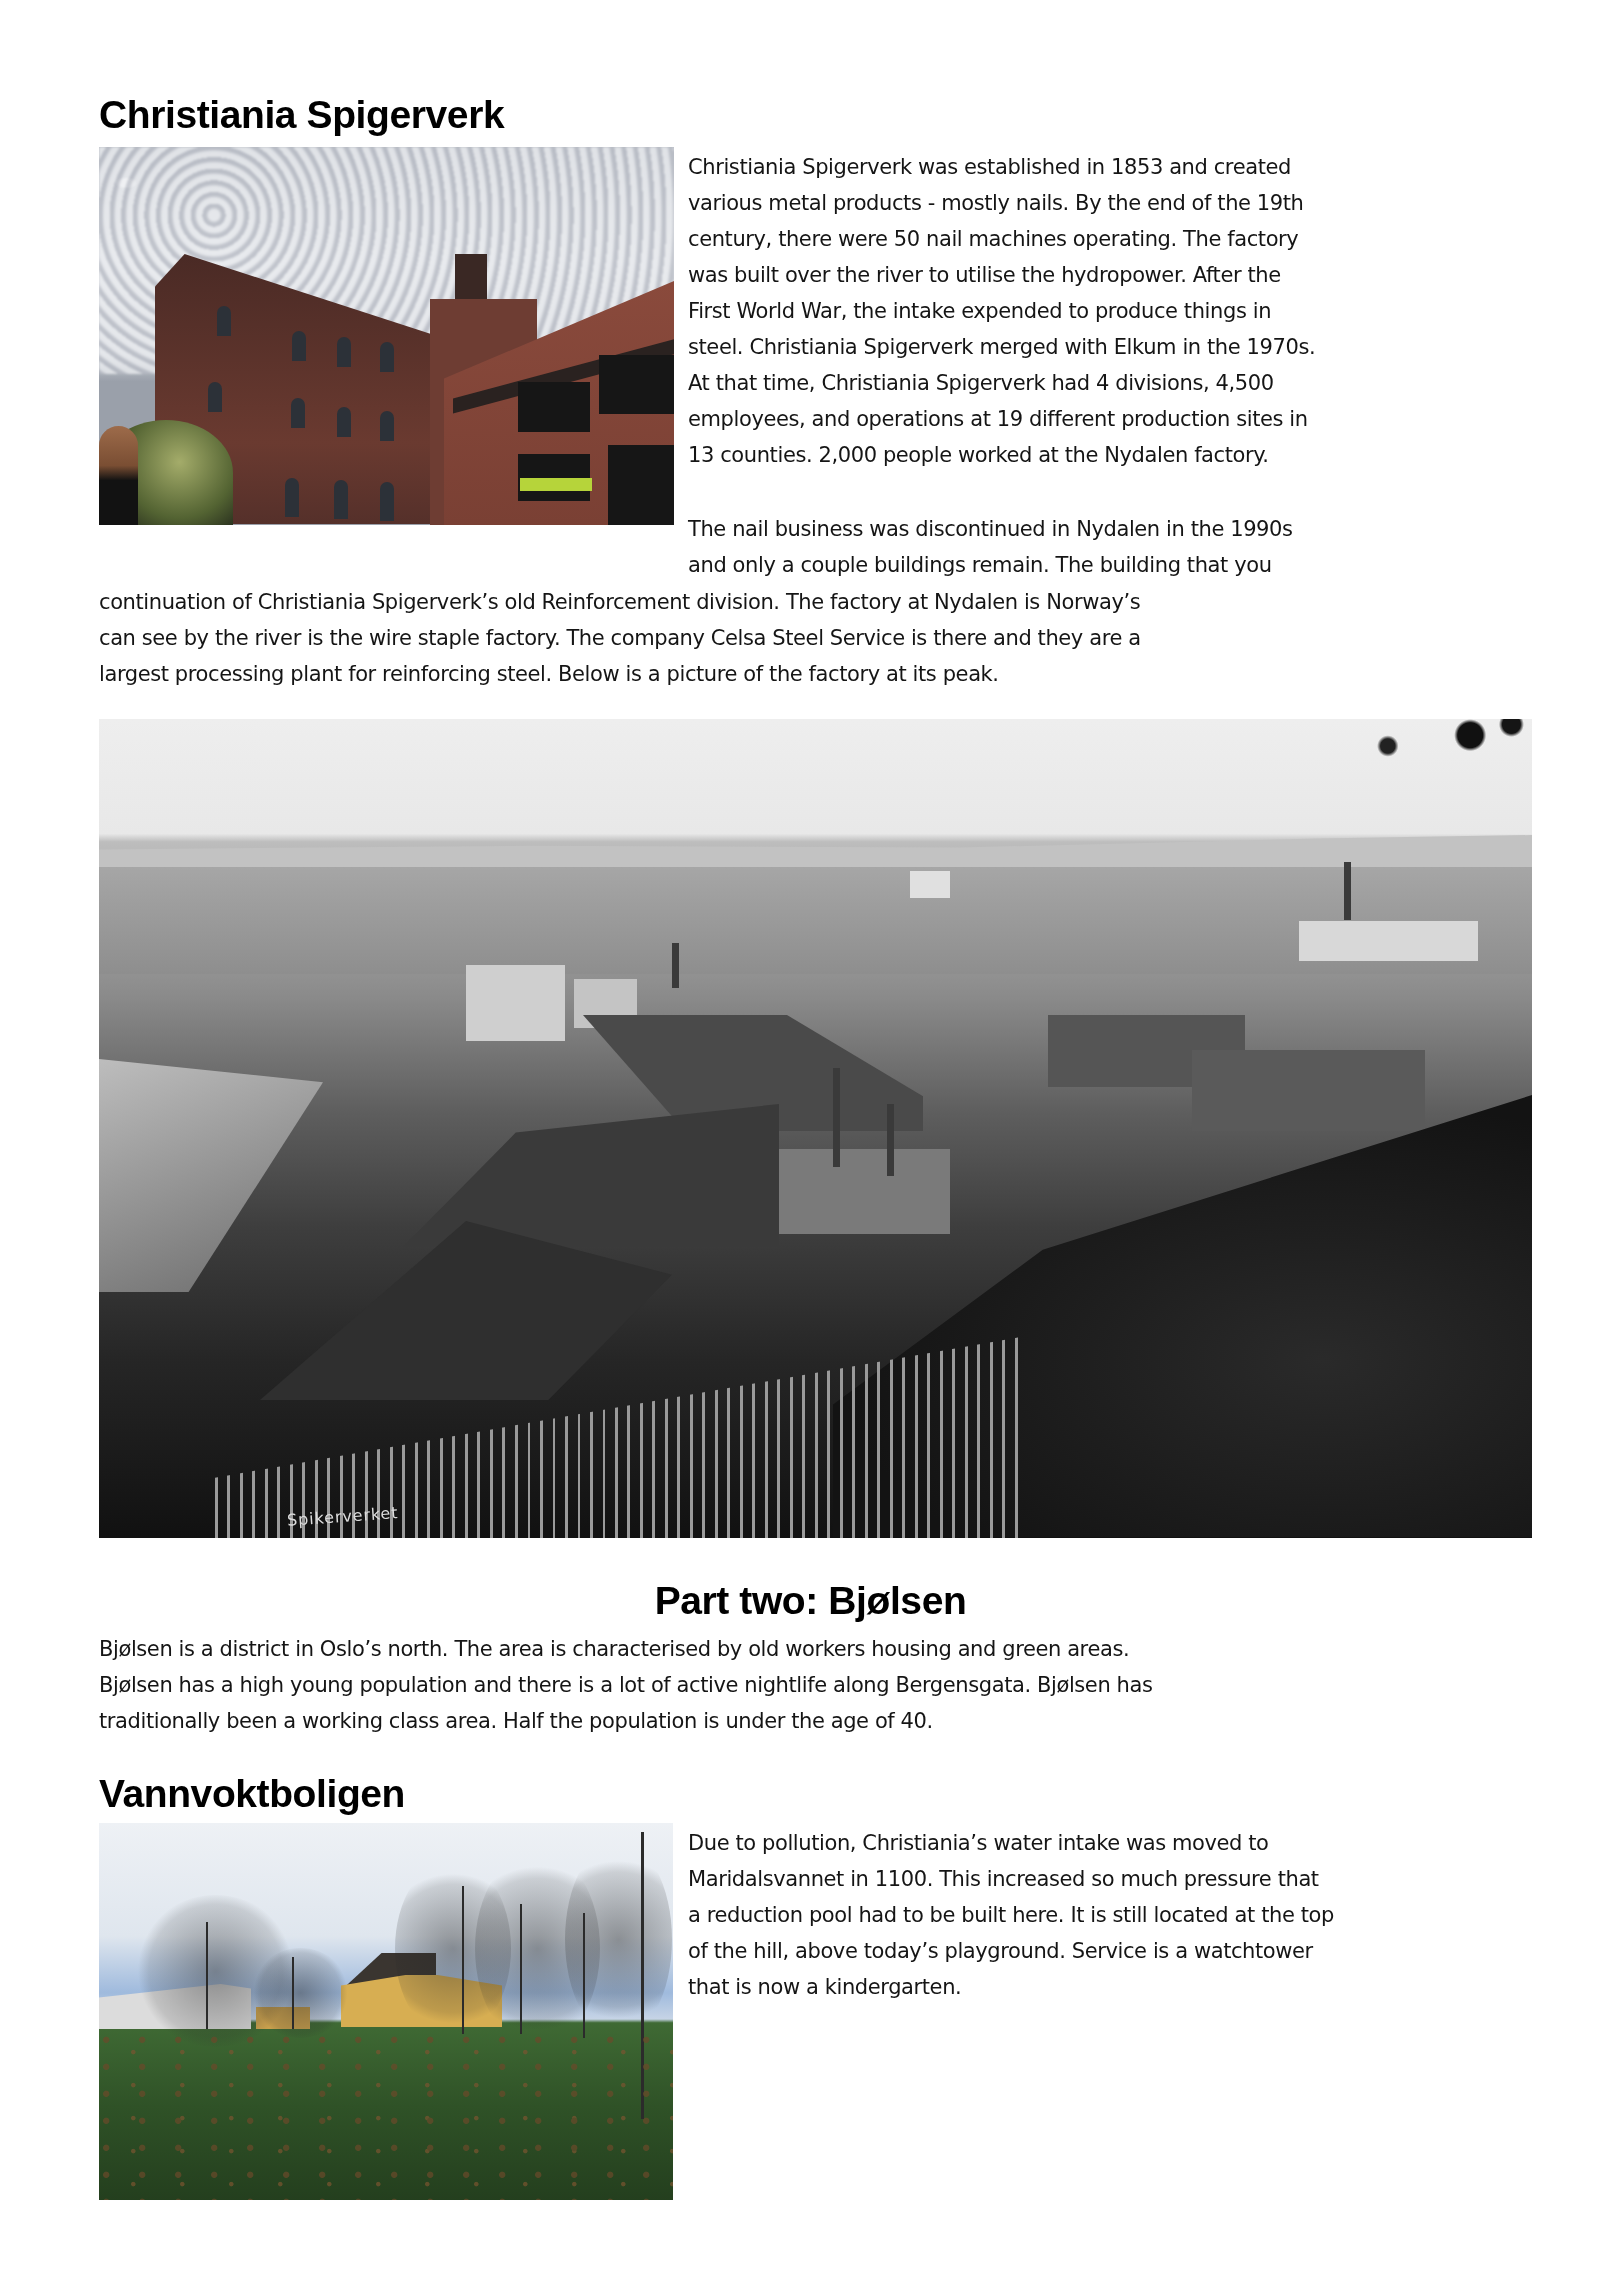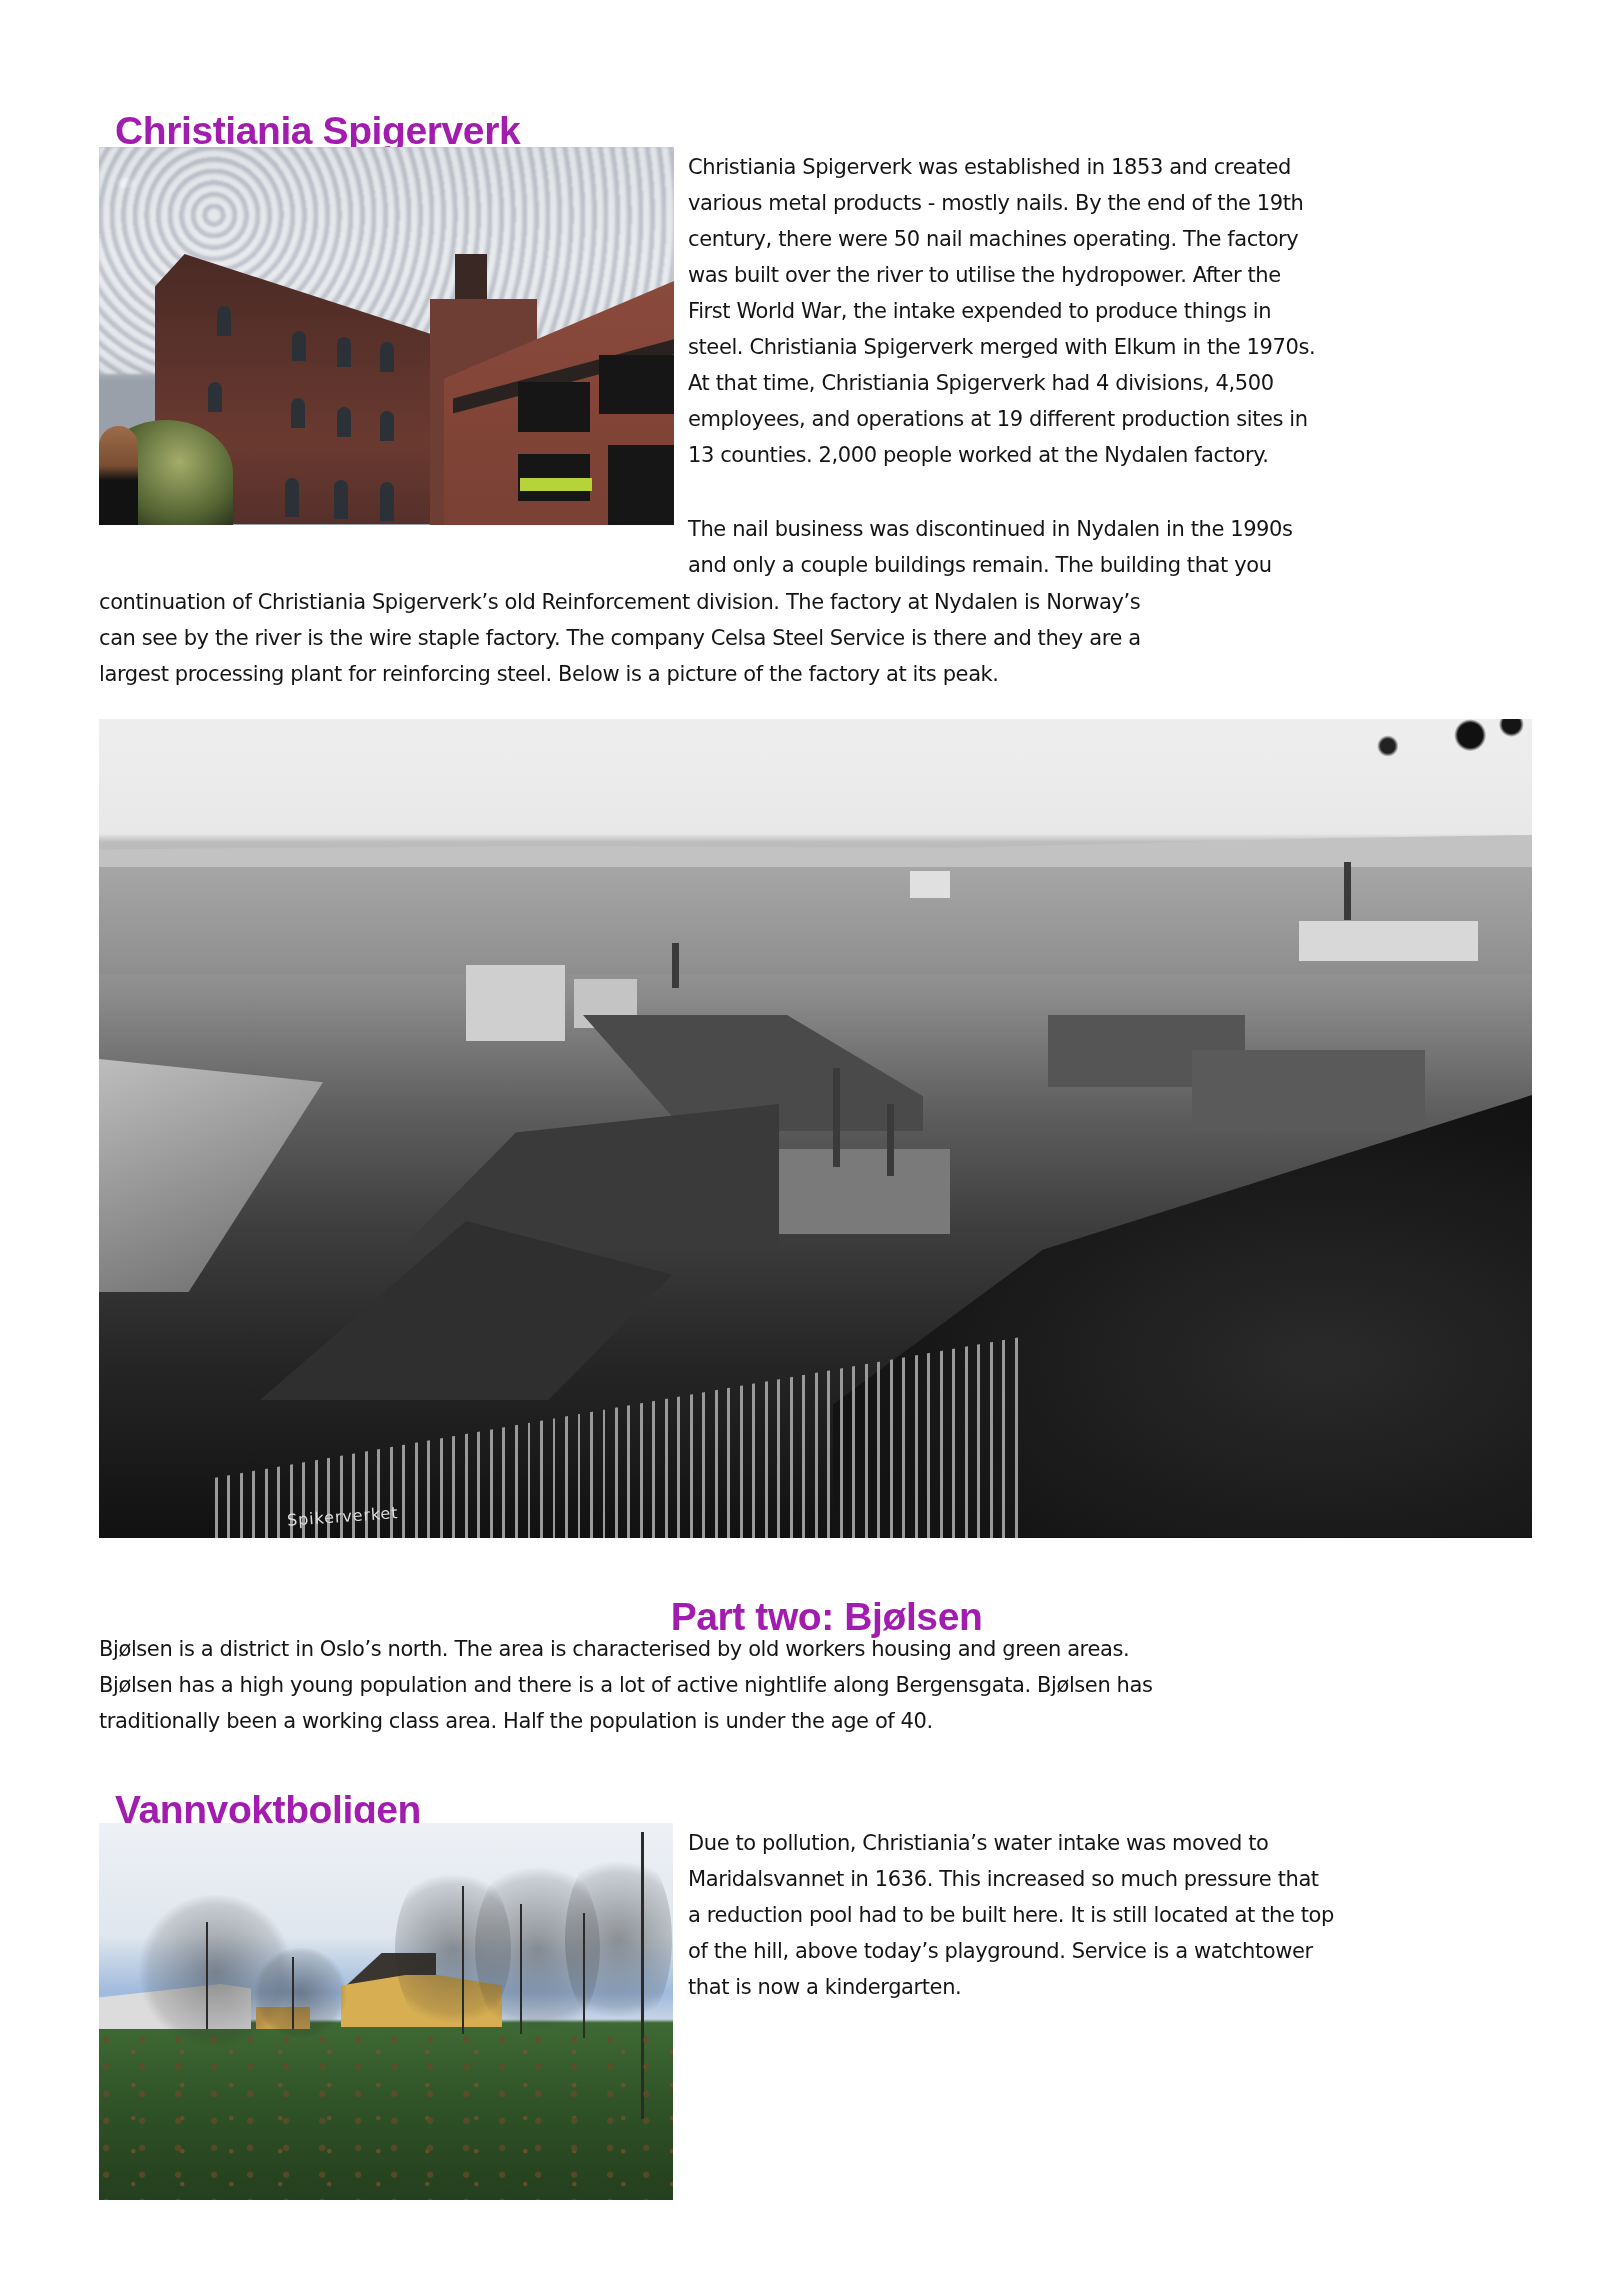--- a/index.html
+++ b/index.html
@@ -1,18 +1,18 @@
 <!DOCTYPE html>
 <html style="font-size:14.3px"><head>
 <meta charset="utf-8">
 <style>
   html, body { margin:0; padding:0; background:#ffffff; }
   body { width:1621px; height:2293px; position:relative; overflow:hidden; color:#111; }
   .abs { position:absolute; }
-  h1, h2 { margin:16px; font-family:"Liberation Sans", "DejaVu Sans", sans-serif; font-weight:700; color:#a21caf; letter-spacing:-0.4px; }
+  h1, h2 { margin:0; font-family:"Liberation Sans", "DejaVu Sans", sans-serif; font-weight:700; color:#000000; letter-spacing:-0.4px; }
   .title { font-size:39px; line-height:45px; }
   .para { font-family:"DejaVu Sans", "Liberation Sans", sans-serif; font-size:21px; line-height:36px; color:#151515; margin:0; letter-spacing:-0.4px; }
   .line { display:block; white-space:nowrap; }
   .photo { overflow:hidden; }
 
   
   #photo1 { left:99px; top:147px; width:575px; height:378px;
     background:
       radial-gradient(ellipse 16px 9px at 27px 36px, #f3f3f5 40%, transparent 70%),
       linear-gradient(180deg, #b8bcc4 0%, #d9dbe0 30%, #c9ccd3 55%, #9aa0aa 62%);
@@ -168,19 +168,19 @@
   <div class="tree" style="left:363px;top:63px;height:148px;"></div>
   <div class="tree" style="left:421px;top:81px;height:130px;"></div>
   <div class="tree" style="left:484px;top:90px;height:125px;"></div>
   <div class="tree" style="left:542px;top:9px;height:287px;border-left-width:3.6px;"></div>
   <div class="leaves"></div>
 </div>
 
 <div class="abs" style="left:688px; top:1825px; width:842px;">
   <p class="para">
     <span class="line">Due to pollution, Christiania’s water intake was moved to</span>
-    <span class="line">Maridalsvannet in 1636. This increased so much pressure that</span>
+    <span class="line">Maridalsvannet in 1100. This increased so much pressure that</span>
     <span class="line">a reduction pool had to be built here. It is still located at the top</span>
     <span class="line">of the hill, above today’s playground. Service is a watchtower</span>
     <span class="line">that is now a kindergarten.</span>
   </p>
 </div>
 
 
 </body></html>

